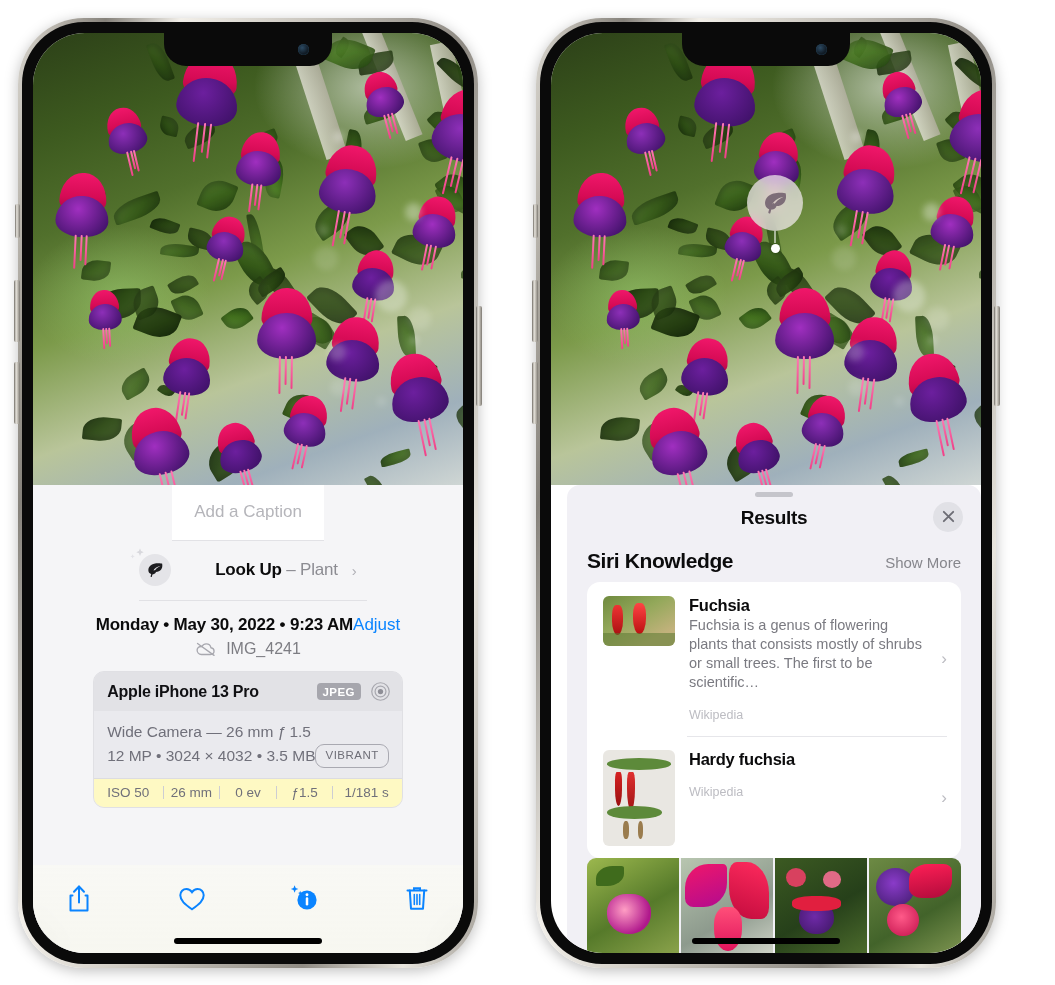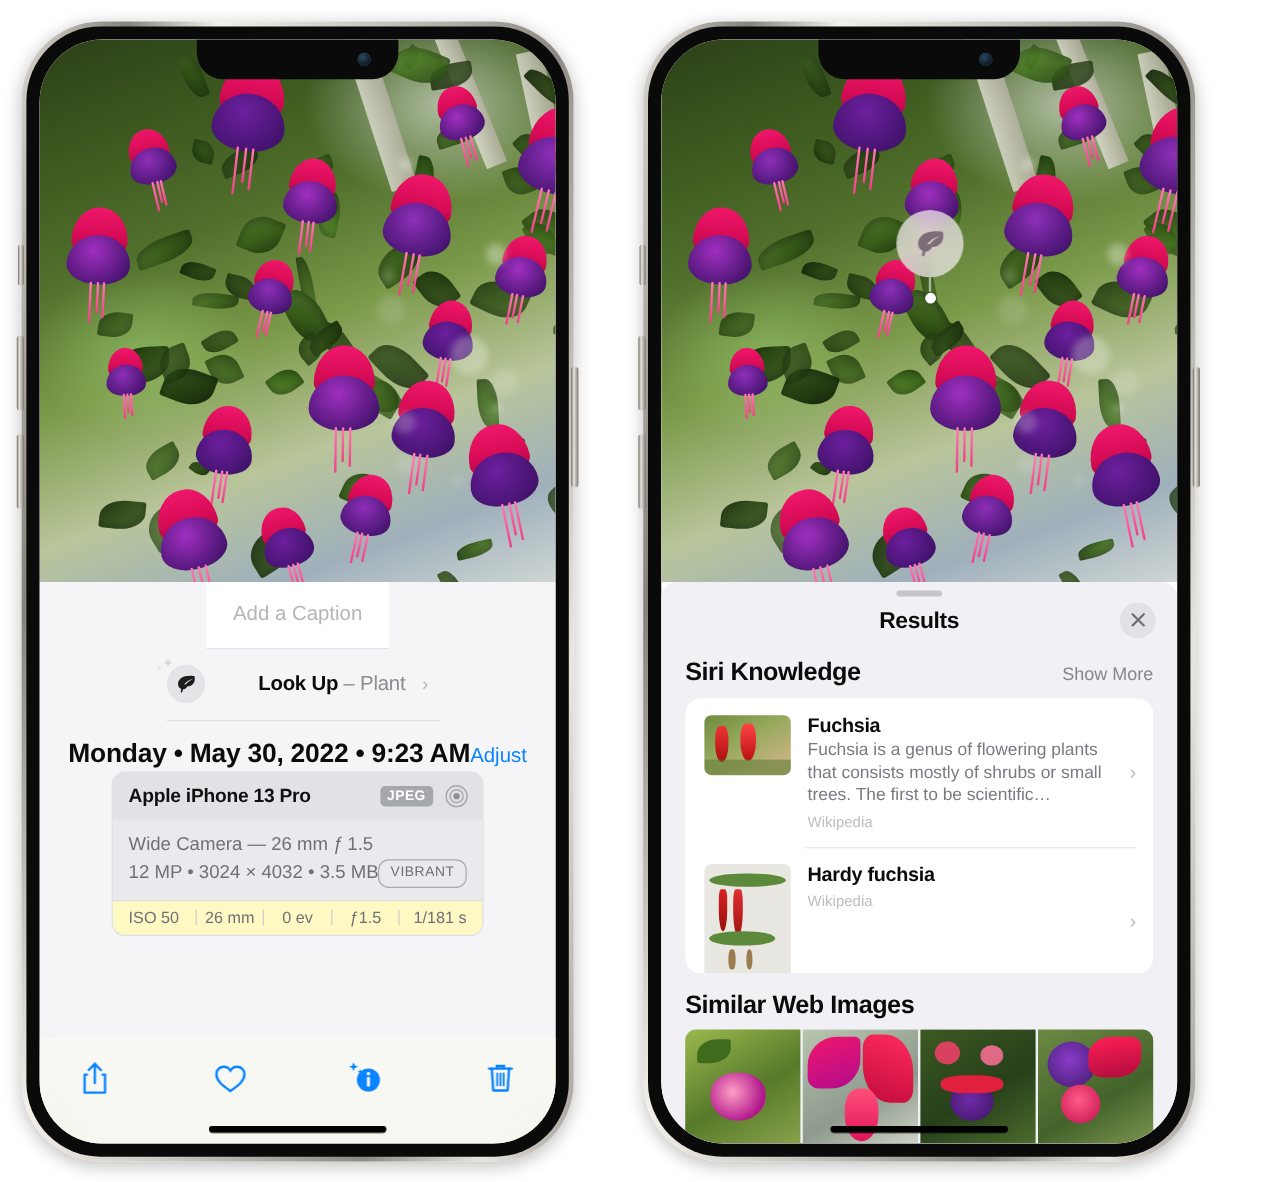--- a/index.html
+++ b/index.html
@@ -125,21 +125,21 @@
   }
   .sparkles { position: absolute; left: -12px; top: -7px; width: 20px; height: 20px; }
   .lookup-text { font-size: 17px; color: #0b0b0c; font-weight: 700; letter-spacing: -.2px; margin-left: 32px; }
   .lookup-text .sub { font-weight: 400; color: #8c8c92; }
   .chev-sm { color: #b0b0b6; font-size: 15px; margin-left: 2px; }
 
   .date-row {
     display: flex; align-items: baseline; justify-content: space-between;
     padding: 14px 22px 2px 22px;
   }
-  .date-text { font-size: 22px; font-weight: 700; color: #0b0b0c; letter-spacing: -.2px; }
+  .date-text { font-size: 17px; font-weight: 700; color: #0b0b0c; letter-spacing: -.2px; }
   .adjust-link { font-size: 17px; color: #0a84ff; }
   .file-row { display: flex; align-items: center; gap: 9px; padding: 3px 22px 13px 22px; }
   .file-name { font-size: 16px; color: #7d7d83; }
 
   .camcard {
     margin: 0 16px; border-radius: 11px; overflow: hidden;
     background: #eaeaee; border: 1px solid #e0e0e4;
   }
   .camcard .row1 {
     display: flex; align-items: center; justify-content: space-between;
@@ -186,21 +186,21 @@
     position: absolute; left: 0; right: 0; bottom: 0; height: 88px;
     background: linear-gradient(180deg, rgba(248,248,244,.92), rgba(247,247,240,.98));
     backdrop-filter: blur(12px);
     display: flex; align-items: flex-start; justify-content: space-between;
     padding: 14px 26px 0 26px;
   }
   .tb-btn { width: 40px; height: 40px; display: flex; align-items: center; justify-content: center; }
 
   
   .sheet-right {
-    position: absolute; left: 0; right: 0; bottom: 0;
+    position: absolute; left: 16px; right: 0; bottom: 0;
     background: #f1f0f5;
     border-top-left-radius: 13px; border-top-right-radius: 13px;
     display: flex; flex-direction: column;
     overflow: hidden;
   }
   .grabber {
     width: 38px; height: 5px; border-radius: 3px; background: #c5c5cb;
     margin: 7px auto 0 auto;
   }
   .results-head {
@@ -224,21 +224,21 @@
   .k-item { display: flex; gap: 14px; padding: 14px 14px 14px 16px; align-items: flex-start; position: relative; }
   .k-item + .k-item::before {
     content: ""; position: absolute; left: 100px; right: 14px; top: 0; height: 1px; background: #e6e6ea;
   }
   .k-thumb { width: 72px; height: 50px; border-radius: 6px; flex: none; overflow: hidden; position: relative;
      background: linear-gradient(150deg,#6f8a3e,#93a85a 40%,#c2b27c 80%); }
   .k-thumb.tall { height: 96px; background: #e9e7e2; }
   .k-body { flex: 1; min-width: 0; }
   .k-title { font-size: 16.5px; font-weight: 700; color: #0b0b0c; letter-spacing: -.25px; }
   .k-desc { font-size: 14.5px; color: #7a7a81; line-height: 1.32; margin-top: 1px; }
-  .k-src { font-size: 12.5px; color: #bcbcc2; margin-top: 5px; }
+  .k-src { font-size: 12.5px; color: #bcbcc2; margin-top: 16px; }
   .k-chev { color: #bcbcc2; font-size: 17px; align-self: center; flex: none; padding-left: 2px; }
 
   .web-head { padding: 15px 20px 8px 20px; }
   .web-title { font-size: 21px; font-weight: 700; color: #0b0b0c; letter-spacing: -.4px; }
   .web-strip { display: flex; gap: 2px; padding: 0 20px; }
   .web-tile { width: 98px; height: 95px; overflow: hidden; position: relative; }
   .web-tile:first-child { border-top-left-radius: 9px; }
   .web-tile:last-child { border-top-right-radius: 9px; }
 
   
@@ -497,20 +497,27 @@
               <span>Look Up</span><span class="sub"> – </span><span class="sub">Plant</span>
             </div>
             <span class="chev-sm">›</span>
           </div>
 
           <div class="date-row">
             <div class="date-text">Monday • May 30, 2022 • 9:23 AM</div>
             <div class="adjust-link">Adjust</div>
           </div>
 
+          <div class="file-row">
+            <svg width="22" height="16" viewBox="0 0 26 18">
+              <path d="M7.5 15.5h10.8c2.4 0 4.2-1.8 4.2-4 0-2.1-1.6-3.8-3.7-4-.5-2.6-2.8-4.5-5.5-4.5-2.2 0-4.1 1.2-5.1 3.1-.3-.1-.6-.1-.9-.1C4.4 6 2.5 7.9 2.5 10.3c0 2.6 2 5.2 5 5.2z" fill="none" stroke="#a8a8af" stroke-width="1.6"></path>
+              <path d="M3 2.5L22.5 16.5" stroke="#a8a8af" stroke-width="1.6" stroke-linecap="round"></path>
+            </svg>
+            <div class="file-name">IMG_4241</div>
+          </div>
 
           <div class="camcard">
             <div class="row1">
               <div class="cam-title">Apple iPhone 13 Pro</div>
               <div class="row1-right">
                 <span class="jpeg-chip">JPEG</span>
                 <svg width="21" height="21" viewBox="0 0 24 24">
                   <circle cx="12" cy="12" r="10" fill="none" stroke="#a8a8af" stroke-width="1.4"></circle>
                   <circle cx="12" cy="12" r="6.2" fill="none" stroke="#a8a8af" stroke-width="1.4"></circle>
                   <circle cx="12" cy="12" r="3" fill="#8e8e96"></circle>
@@ -852,23 +859,20 @@
                 <div style="position:absolute;left:48%;top:74%;width:8%;height:18%;background:#9a7c4e;border-radius:40%"></div>
               </div>
               <div class="k-body">
                 <div class="k-title">Hardy fuchsia</div>
                 <div class="k-src">Wikipedia</div>
               </div>
               <div class="k-chev">›</div>
             </div>
           </div>
 
-          <div class="web-head">
-            <div class="web-title">Similar Web Images</div>
-          </div>
           <div class="web-strip">
             <div class="web-tile" style="background:linear-gradient(150deg,#9cb84e,#567a2a 55%,#8aa24b)">
               <div style="position:absolute;left:22%;top:38%;width:48%;height:42%;background:radial-gradient(circle at 40% 40%,#ff9ec4,#b0188c 70%);border-radius:48% 48% 55% 55%"></div>
               <div style="position:absolute;left:10%;top:8%;width:30%;height:22%;background:#3f6b1c;border-radius:60% 10% 60% 10%"></div>
             </div>
             <div class="web-tile" style="background:linear-gradient(150deg,#b8c6b0,#8d9a8d 60%,#cfd3c7)">
               <div style="position:absolute;left:4%;top:6%;width:46%;height:46%;background:linear-gradient(160deg,#f0176a,#b20b8f);border-radius:55% 10% 55% 20%"></div>
               <div style="position:absolute;left:52%;top:4%;width:44%;height:60%;background:linear-gradient(200deg,#ff2b5e,#c20b3d);border-radius:20% 55% 20% 55%"></div>
               <div style="position:absolute;left:36%;top:52%;width:30%;height:46%;background:linear-gradient(180deg,#ff4f79,#e0145c);border-radius:40% 40% 50% 50%"></div>
             </div>

